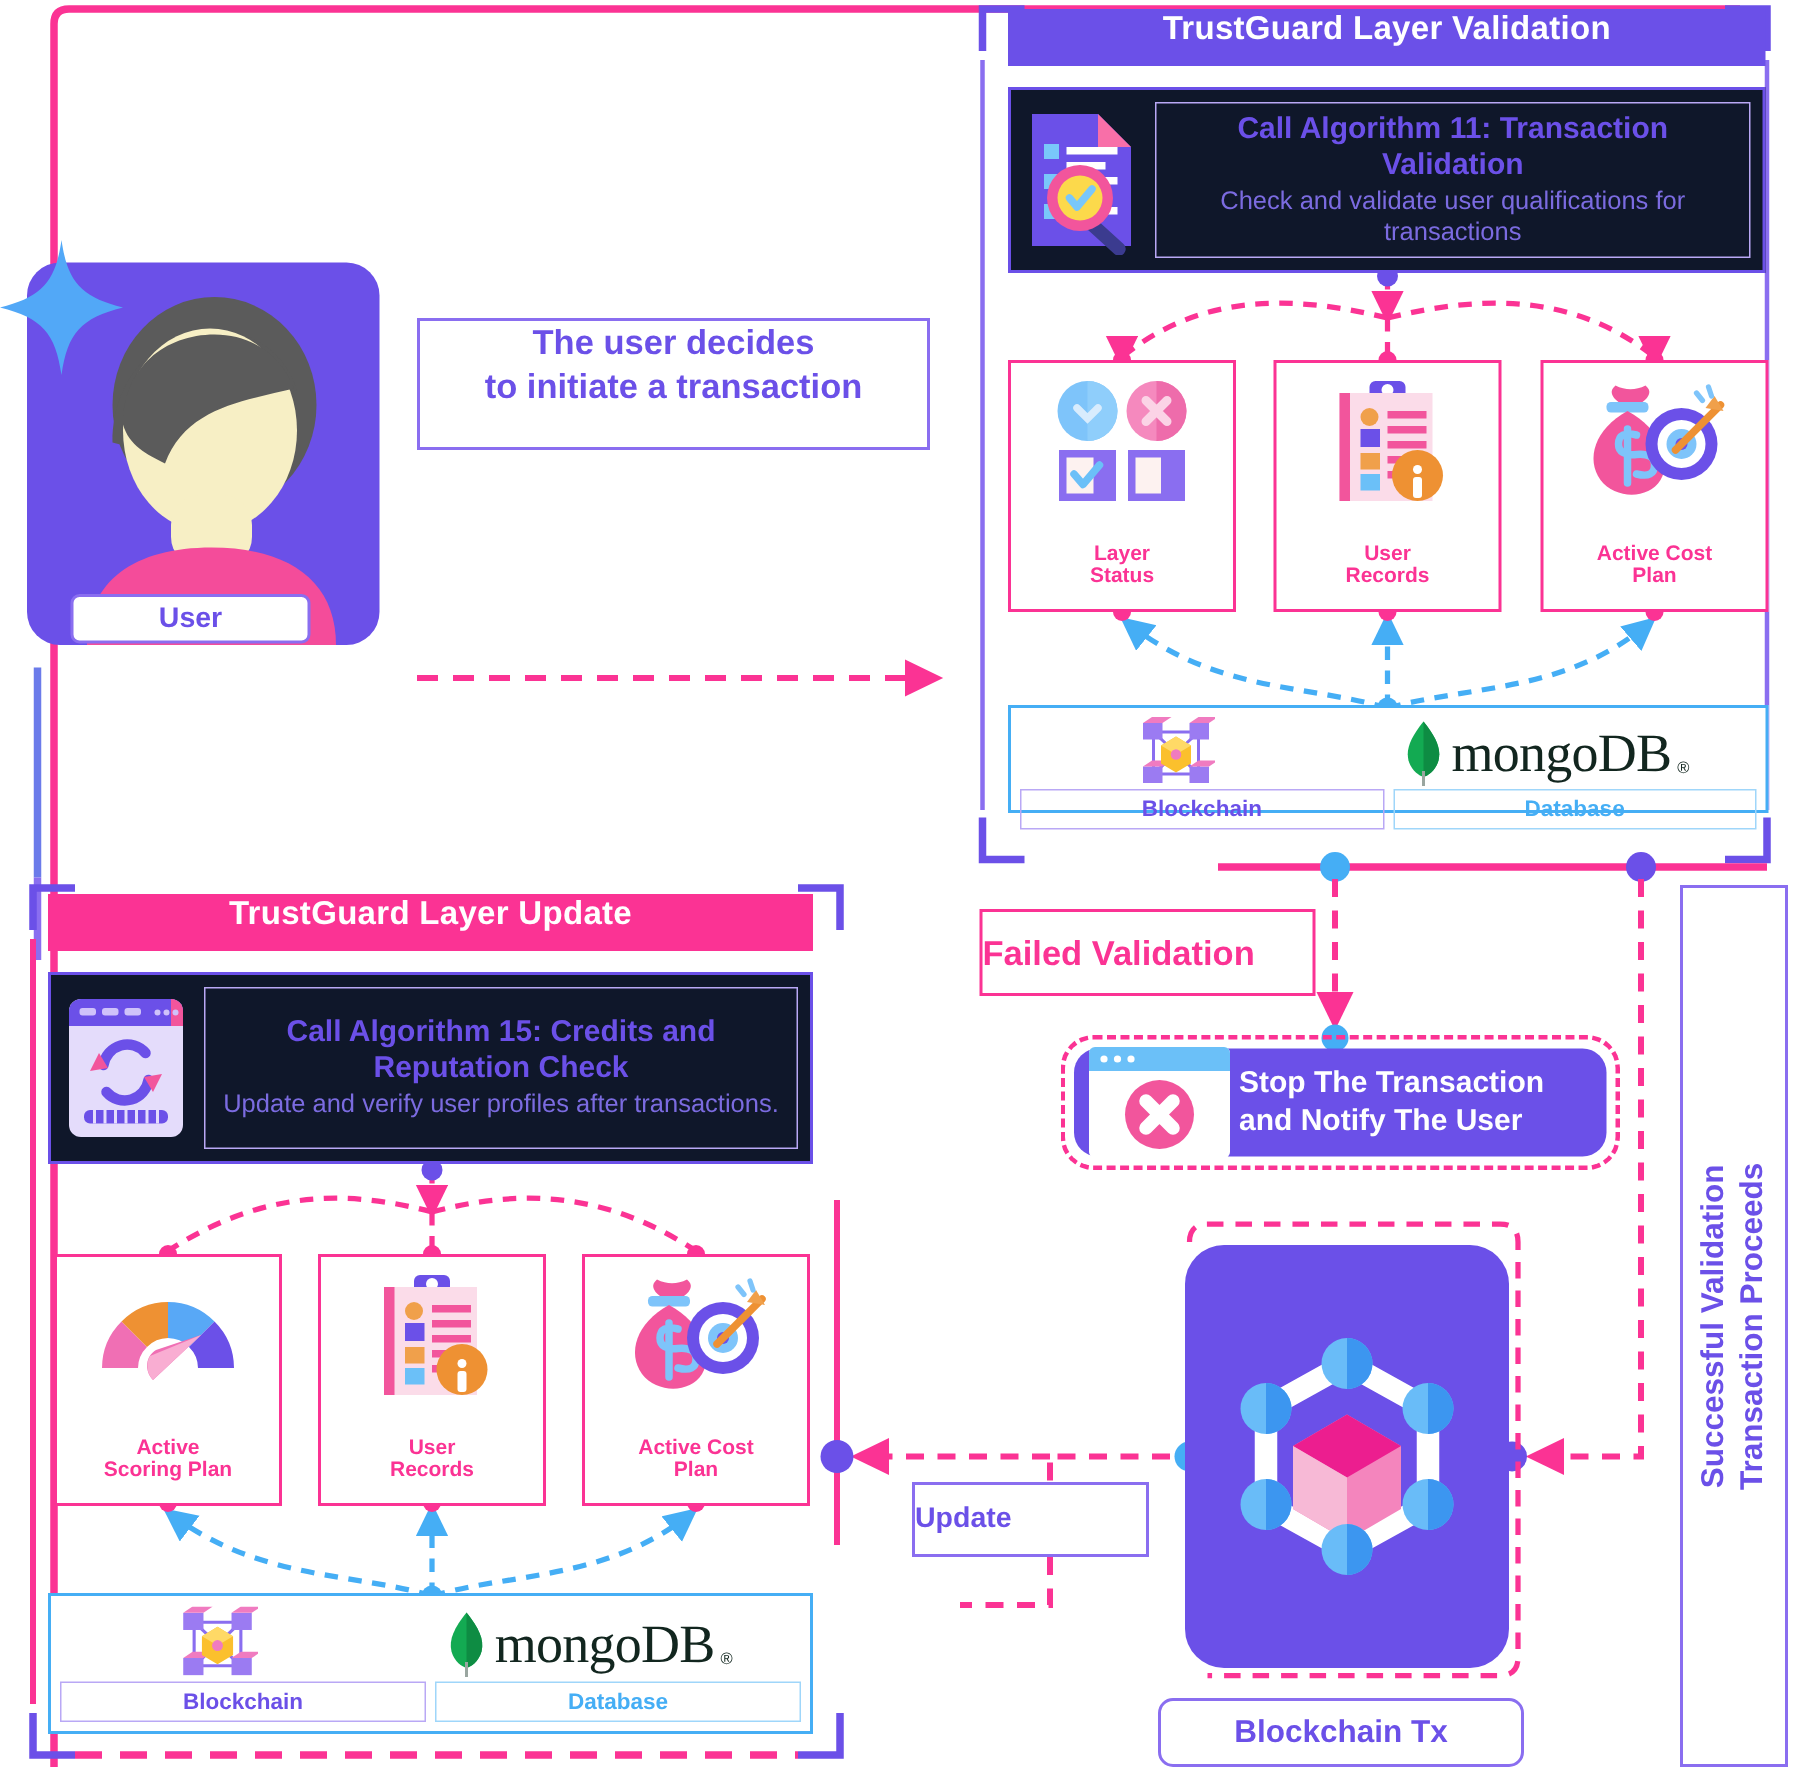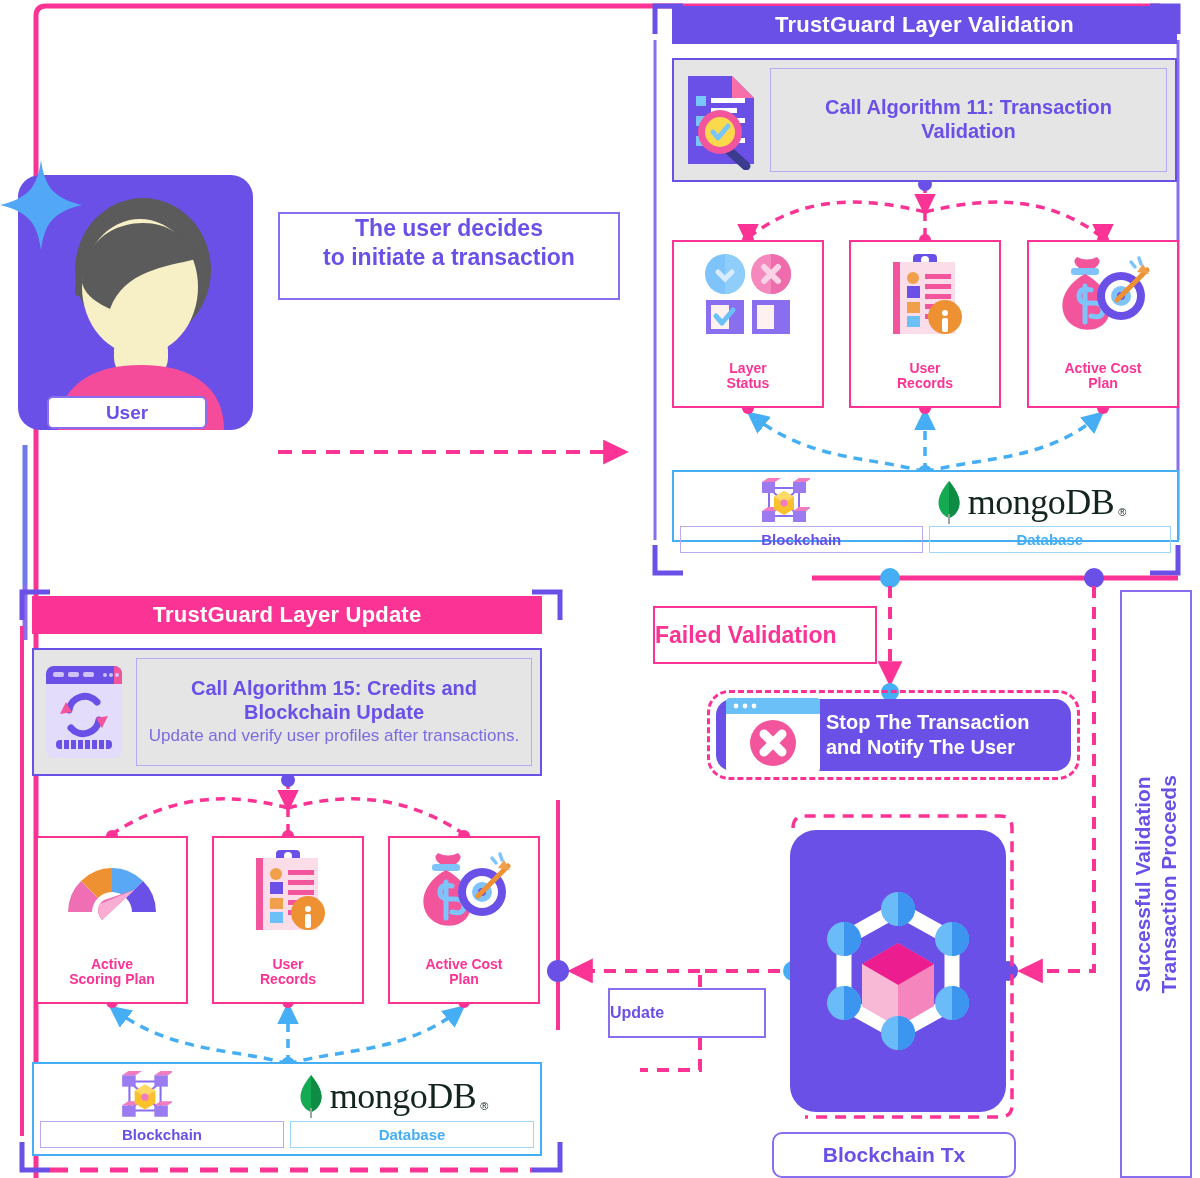--- a/index.html
+++ b/index.html
@@ -3,27 +3,27 @@
 <meta charset="utf-8">
 <style>
   html,body{margin:0;padding:0;background:#fff;}
   body{width:1200px;height:1178px;position:relative;overflow:hidden;
        font-family:"Liberation Sans",sans-serif;}
   .stage{position:absolute;left:0;top:0;width:1200px;height:1178px;}
   svg.layer{position:absolute;left:0;top:0;width:1200px;height:1178px;pointer-events:none;}
   .abs{position:absolute;box-sizing:border-box;}
 
   
-  .hdr{display:flex;align-items:center;justify-content:center;
+  .hdr{display:flex;justify-content:center;
        font-weight:bold;color:#fff;letter-spacing:.2px;}
   .hdr-purple{background:#6B50E8;font-size:22px;}
   .hdr-pink{background:#FB3394;font-size:22px;}
 
   
-  .algo-card{border:2px solid #6B50E8;background:#e5e5e5;display:flex;align-items:center;gap:10px;padding:8px;}
+  .algo-card{border:2px solid #6B50E8;background:#0f172a;display:flex;align-items:center;gap:10px;padding:8px;}
   .algo-inner{border:1px solid #B9A8F5;flex:1;height:100%;display:flex;flex-direction:column;
               align-items:center;justify-content:center;text-align:center;padding:6px 10px;box-sizing:border-box;}
   .algo-title{color:#6B50E8;font-weight:bold;font-size:20px;line-height:1.18;}
   .algo-sub{color:#7B6BE0;font-size:17px;line-height:1.2;margin-top:2px;}
 
   
   .pcard{border:2px solid #FB3394;background:#fff;display:flex;flex-direction:column;
          align-items:center;justify-content:flex-start;padding-top:12px;}
   .pcard-label{color:#FB3394;font-weight:bold;font-size:14px;line-height:1.12;text-align:center;margin-top:auto;margin-bottom:14px;}
 
@@ -190,20 +190,21 @@
       <rect x="29" y="48" width="34" height="5" fill="#fff"></rect>
       <rect x="29" y="58" width="26" height="5" fill="#fff"></rect>
       <rect x="29" y="68" width="34" height="5" fill="#fff"></rect>
       <path d="M42,76 l22,20" stroke="#3B3B8F" stroke-width="9" stroke-linecap="round"></path>
       <circle cx="38" cy="62" r="22" fill="#F2559C"></circle>
       <circle cx="38" cy="62" r="15" fill="#FCD94B"></circle>
       <path d="M31,62 l5,6 l10,-12" stroke="#79C7FA" stroke-width="5" fill="none" stroke-linecap="round" stroke-linejoin="round"></path>
     </svg>
     <div class="algo-inner">
       <div class="algo-title">Call Algorithm 11: Transaction Validation</div>
+      <div class="algo-sub">Check and validate user qualifications for transactions</div>
     </div>
   </div>
 
   <div class="abs pcard" style="left:672px;top:240px;width:152px;height:168px;">
     <svg width="88" height="82" viewBox="0 0 88 82">
       <circle cx="21" cy="20" r="20" fill="#7EC4FA"></circle>
       <path d="M21,0 a20,20 0 0 1 0,40 z" fill="#8FCEFB"></path>
       <path d="M14,18 l7,7 l7,-7" stroke="#D8ECFD" stroke-width="5" fill="none" stroke-linecap="round"></path>
       <circle cx="67" cy="20" r="20" fill="#F589BE"></circle>
       <path d="M67,0 a20,20 0 0 1 0,40 z" fill="#EE6CAB"></path>
@@ -325,21 +326,21 @@
       <path d="M27,48 a16,16 0 0 1 28,-8" stroke="#6B50E8" stroke-width="7" fill="none" stroke-linecap="round"></path>
       <path d="M57,58 a16,16 0 0 1 -28,8" stroke="#6B50E8" stroke-width="7" fill="none" stroke-linecap="round"></path>
       <path d="M24,40 l6,10 l-12,2 z" fill="#F2559C"></path>
       <path d="M60,66 l-6,-10 l12,-2 z" fill="#F2559C"></path>
       <rect x="14" y="78" width="56" height="9" rx="4" fill="#6B50E8"></rect>
       <g stroke="#E4DCFB" stroke-width="2">
           <path d="M21,78 v9 M28,78 v9 M35,78 v9 M42,78 v9 M49,78 v9 M56,78 v9 M63,78 v9"></path>
         </g>
     </svg>
     <div class="algo-inner">
-      <div class="algo-title">Call Algorithm 15: Credits and Blockchain Update</div>
+      <div class="algo-title">Call Algorithm 15: Credits and Reputation Check</div>
       <div class="algo-sub">Update and verify user profiles after transactions.</div>
     </div>
   </div>
 
   <div class="abs pcard" style="left:36px;top:836px;width:152px;height:168px;">
     <svg width="96" height="72" viewBox="0 0 96 72">
       <path d="M4,62 A44,44 0 0 1 17,31 L34,48 A20,20 0 0 0 28,62 Z" fill="#F06FB4"></path>
       <path d="M17,31 A44,44 0 0 1 48,18 L48,42 A20,20 0 0 0 34,48 Z" fill="#EE9133"></path>
       <path d="M48,18 A44,44 0 0 1 79,31 L62,48 A20,20 0 0 0 48,42 Z" fill="#58A8F6"></path>
       <path d="M79,31 A44,44 0 0 1 92,62 L68,62 A20,20 0 0 0 62,48 Z" fill="#6B50E8"></path>
@@ -485,21 +486,21 @@
           <path d="M142,103 a17,17 0 0 1 0,34 z" fill="#3C96F0"></path>
         <circle cx="88" cy="150" r="17" fill="#69BCF8"></circle>
           <path d="M88,133 a17,17 0 0 1 0,34 z" fill="#3C96F0"></path>
       </g>
     </svg>
   </div>
   <div class="abs bccap" style="left:772px;top:1132px;width:244px;height:46px;">
     <span>Blockchain Tx</span>
   </div>
 
-  <div class="abs boxlabel" style="left:608px;top:988px;width:158px;height:50px;font-size:16px;">
+  <div class="abs boxlabel" style="left:608px;top:988px;width:158px;height:50px;font-size:19px;">
     <span>Update</span>
   </div>
 
   <div class="abs vbox" style="left:1120px;top:590px;width:72px;height:588px;">
     <div class="vtext">
       <div>Successful Validation</div>
       <div>Transaction Proceeds</div>
     </div>
   </div>
 

